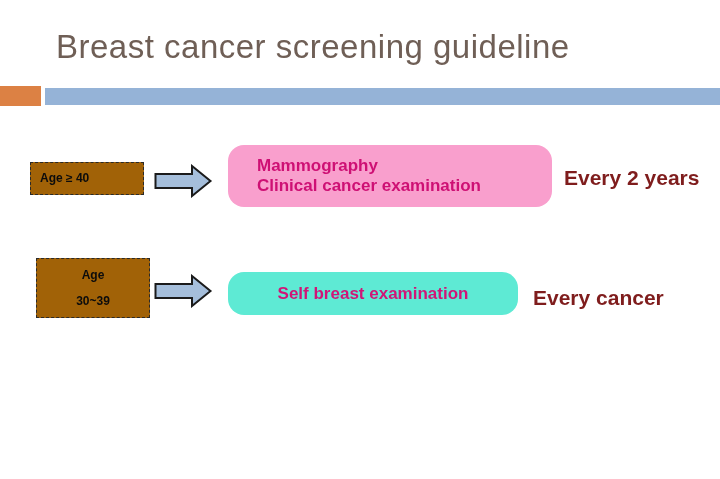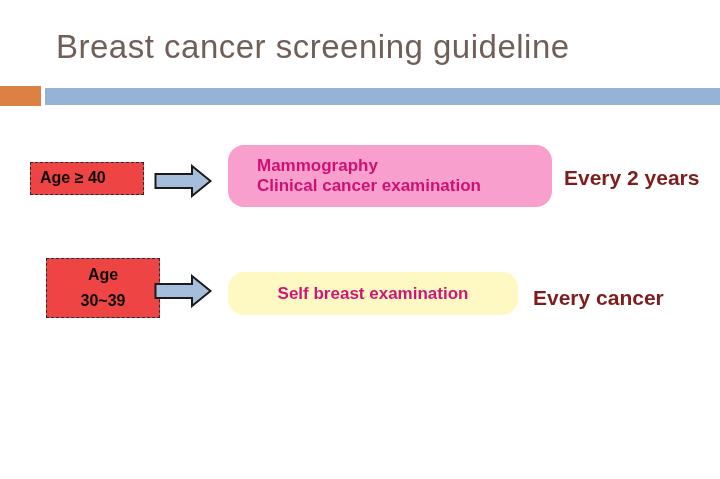--- a/index.html
+++ b/index.html
@@ -39,35 +39,35 @@
     left: 45px;
     top: 88px;
     width: 675px;
     height: 17px;
     background: #95b3d7;
   }
 
   .age-box {
     position: absolute;
     border: 1.6px dashed #2a2a2a;
-    background: #ef4444;
+    background: #a16207;
     color: #0c0c0c;
     font-weight: bold;
-    font-size: 16px;
+    font-size: 12px;
   }
   .age-box-1 {
     left: 30px;
     top: 162px;
     width: 114px;
     height: 33px;
     line-height: 30px;
     padding-left: 9px;
   }
   .age-box-2 {
-    left: 46px;
+    left: 36px;
     top: 258px;
     width: 114px;
     height: 60px;
     display: flex;
     flex-direction: column;
     justify-content: space-evenly;
     align-items: center;
     text-align: center;
   }
   .age-box-2 .age-line { line-height: 18px; }
@@ -97,21 +97,21 @@
     flex-direction: column;
     justify-content: center;
     padding-left: 29px;
     line-height: 20px;
   }
   .reco-box-2 {
     left: 228px;
     top: 272px;
     width: 290px;
     height: 43px;
-    background: #fef9c3;
+    background: #5eead4;
     color: #d01577;
     display: flex;
     align-items: center;
     justify-content: center;
     text-align: center;
     border-radius: 16px;
   }
 
   .freq-label {
     position: absolute;

